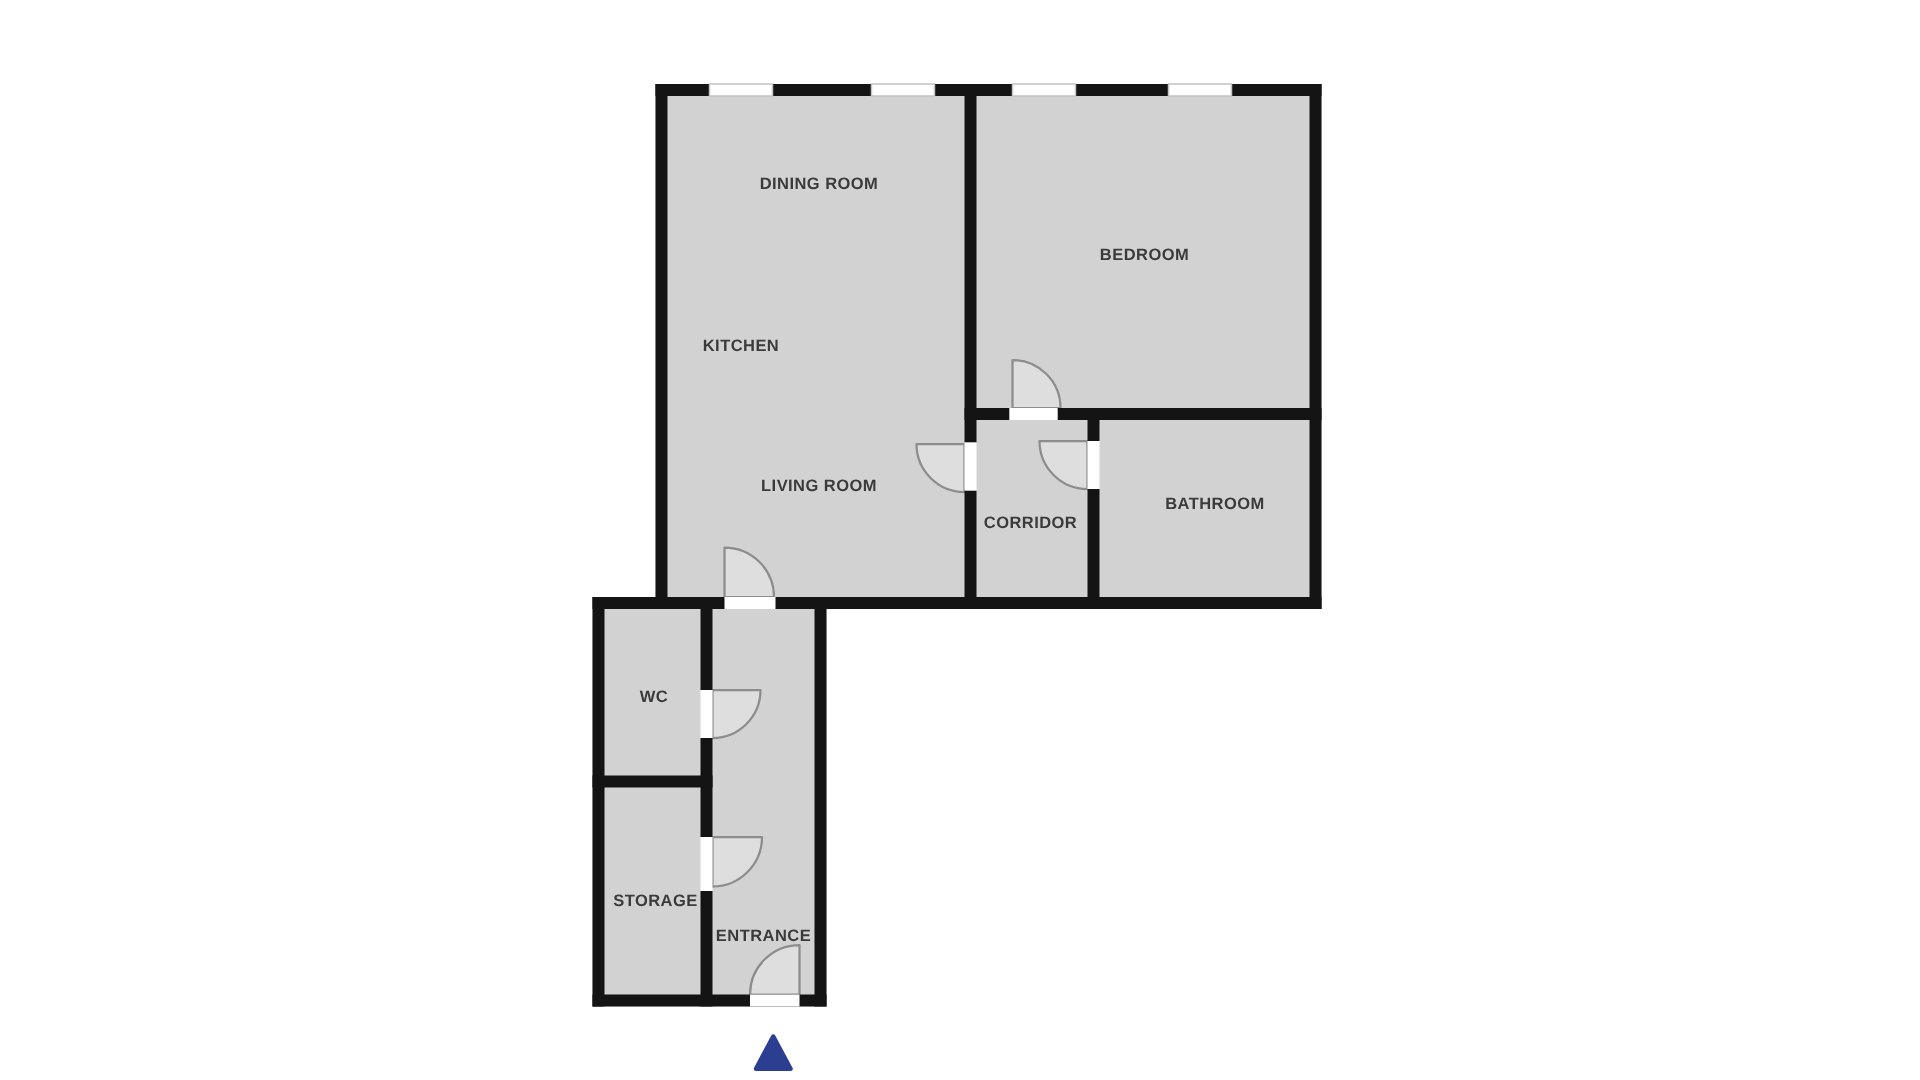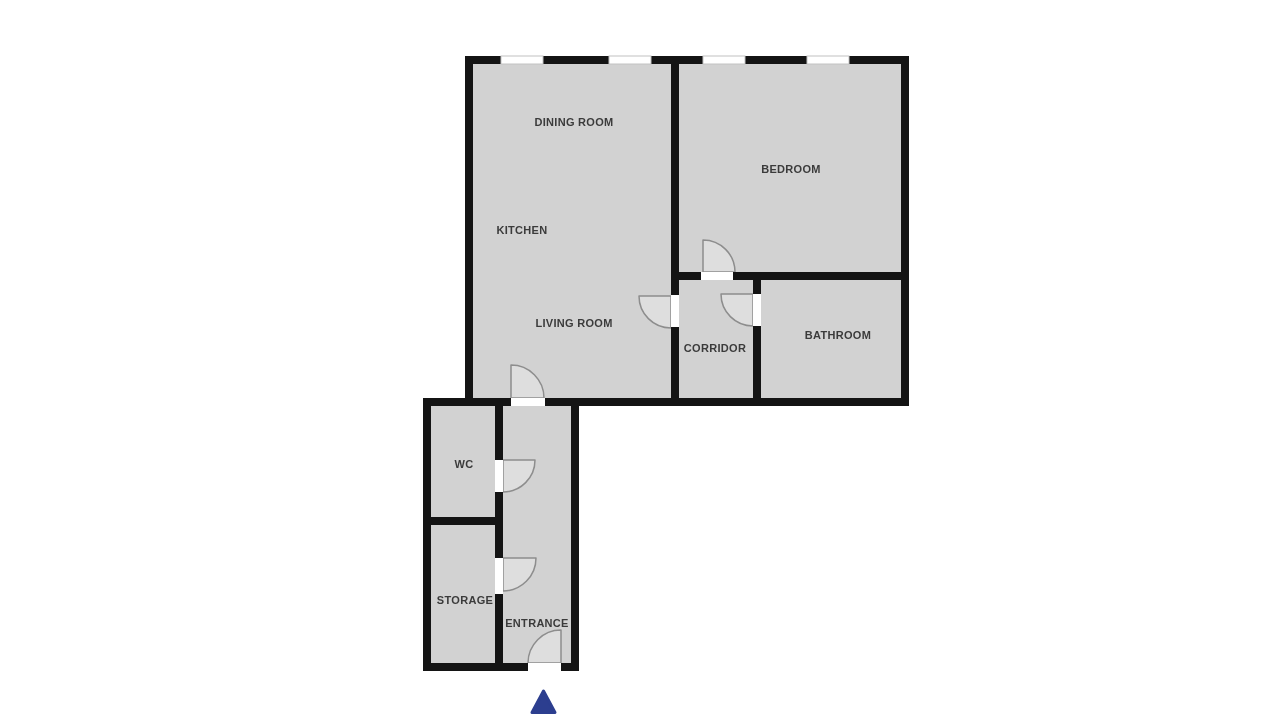--- a/index.html
+++ b/index.html
@@ -6,21 +6,21 @@
     --background:#ffffff;
     --floor:#d2d2d2;
     --wall:#141414;
     --label:#3b3b3b;
     --door-arc:#8d8d8d;
     --door-swing:#dedede;
     --window-border:#c2c2c2;
     --entrance-marker:#2c3e8f;
   }
   html,body{margin:0;padding:0;background:var(--background);}
-  .stage{position:relative;width:1152px;height:720px;background:var(--background);overflow:hidden;margin-left:28px;}
+  .stage{position:relative;width:1152px;height:720px;background:var(--background);overflow:hidden;}
   svg{position:absolute;left:0;top:0;display:block;}
   .floor{fill:var(--floor);}
   .wall{fill:var(--wall);}
   .gap{fill:var(--background);}
   .window{fill:var(--background);stroke:var(--window-border);stroke-width:1;}
   .swing{fill:var(--door-swing);stroke:var(--door-arc);stroke-width:1.5;stroke-linejoin:round;}
   .room-label{
     font-family:"Liberation Sans", sans-serif;
     font-weight:700;
     font-size:11px;

